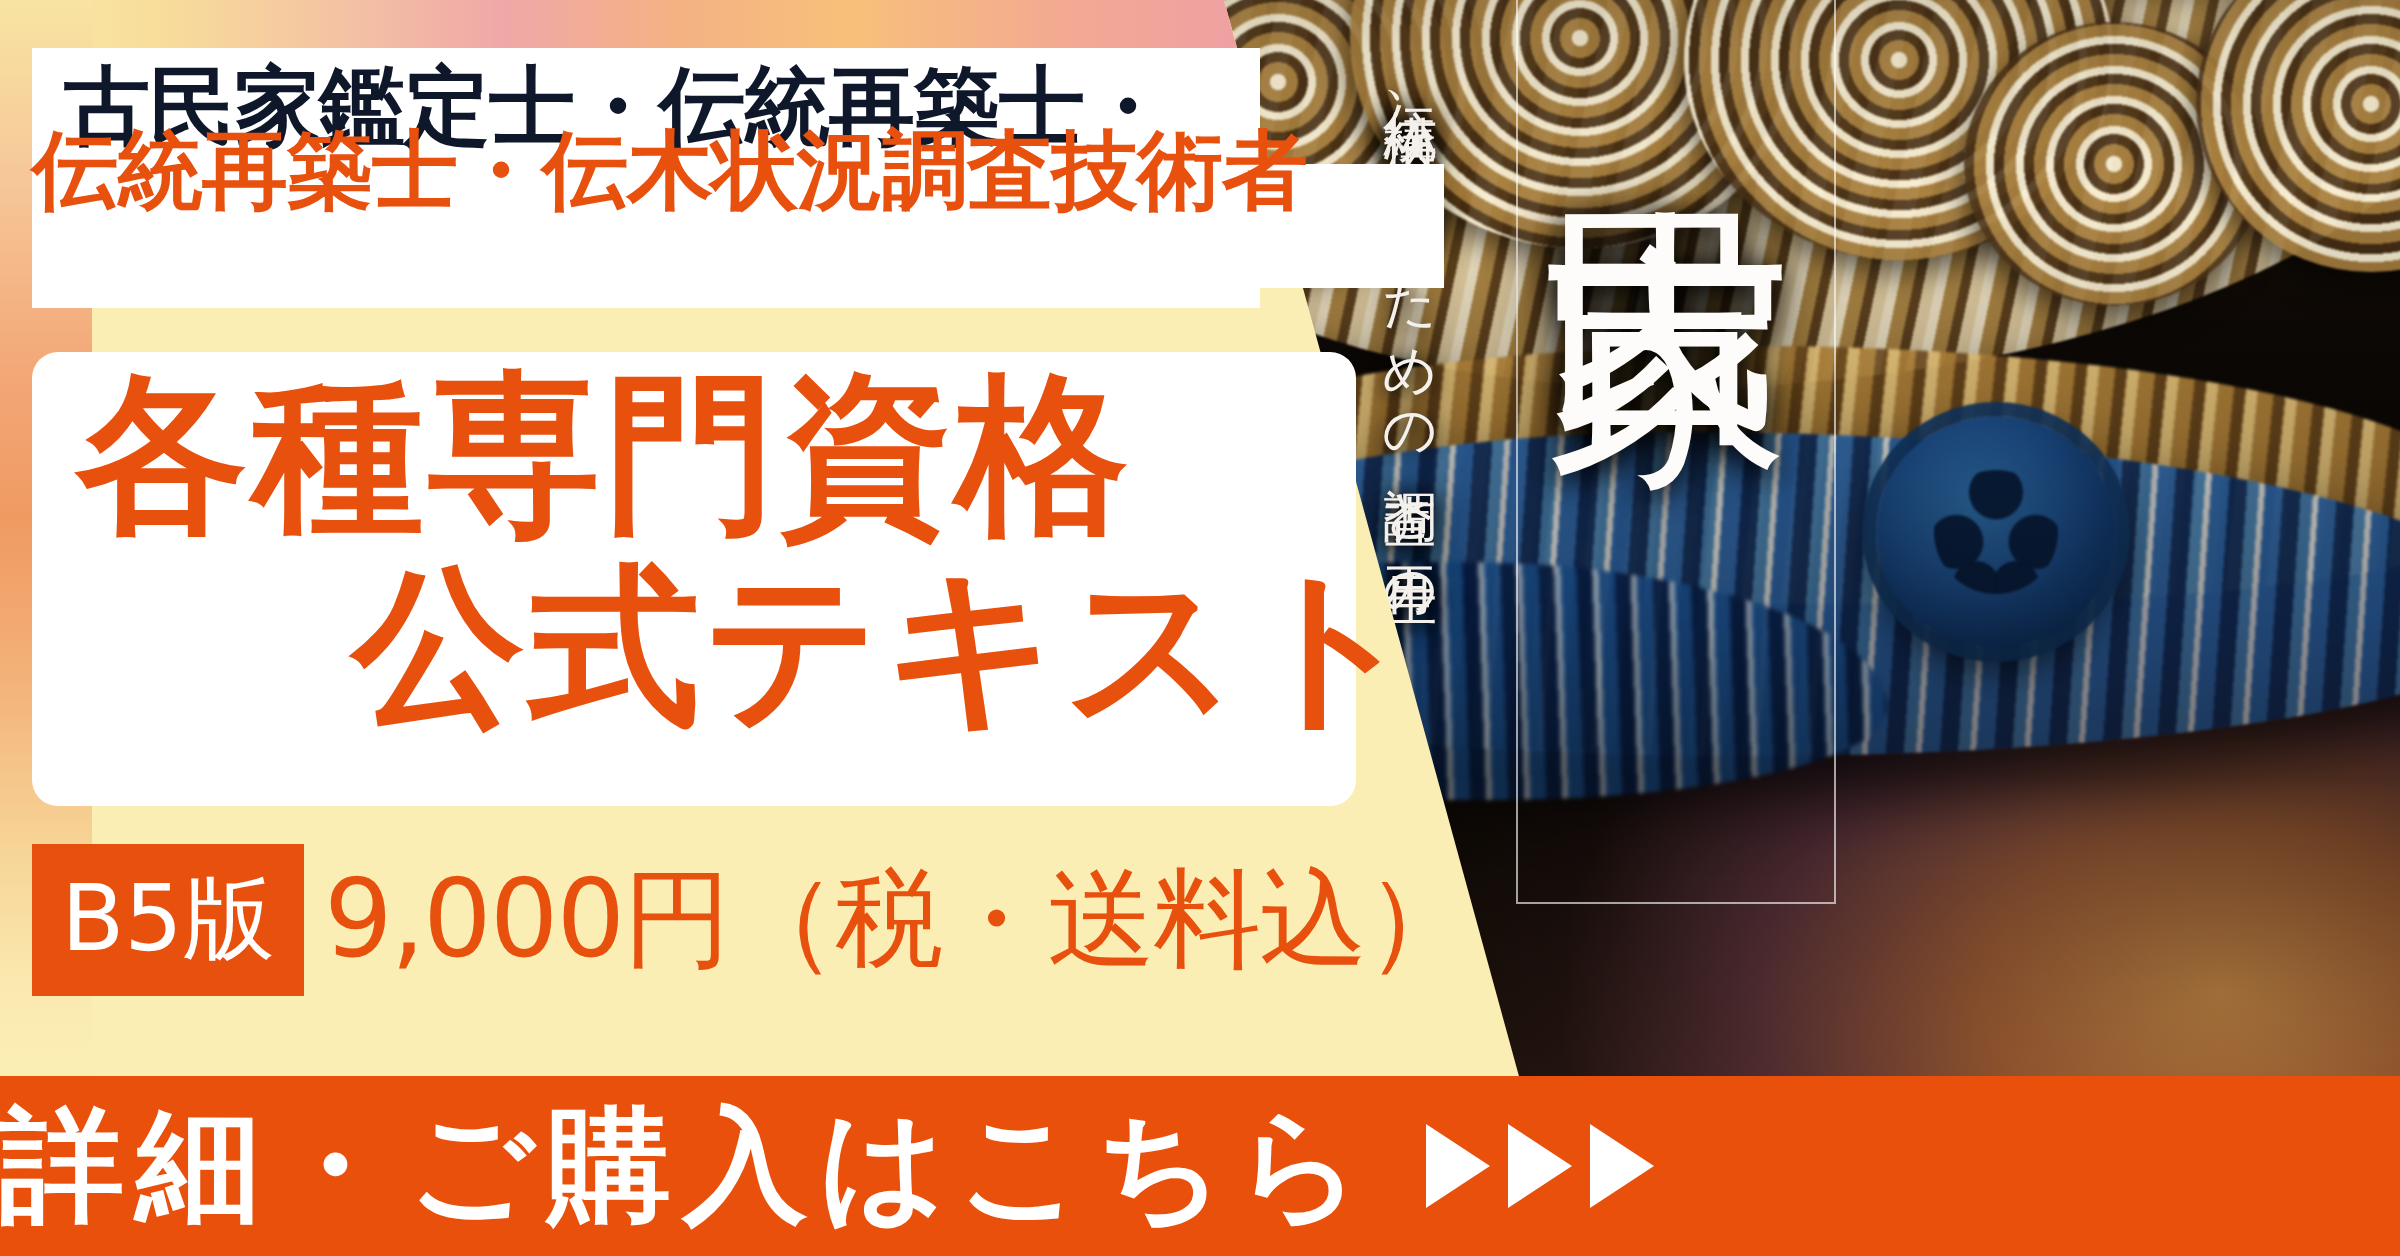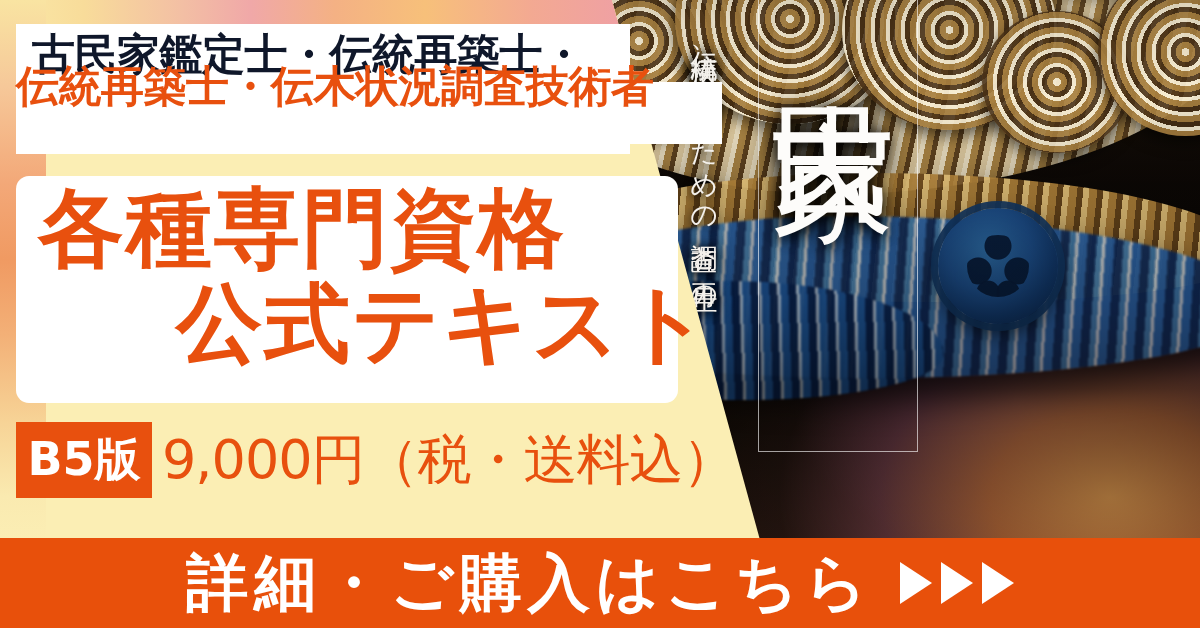--- a/index.html
+++ b/index.html
@@ -231,34 +231,34 @@
 
   
   .price-row{
     position:absolute;left:16px;top:422px;
     height:76px;display:flex;align-items:center;
   }
   .badge-b5{
     width:136px;height:76px;
     background:#e8500e;color:#ffffff;
     display:flex;align-items:center;justify-content:center;
-    font-size:46px;font-weight:700;letter-spacing:0px;
+    font-size:46px;font-weight:400;letter-spacing:0px;
   }
   .price-text{
     margin-left:10px;
     color:#e8500e;font-size:54px;font-weight:400;
     letter-spacing:-1px;white-space:nowrap;
   }
 
   
   .cta{
     position:absolute;left:0;bottom:0;
     width:1200px;height:90px;
     background:#e8500b;
-    display:flex;align-items:center;justify-content:center;
+    display:flex;align-items:center;justify-content:flex-start;
   }
   .cta-text{
     color:#ffffff;font-size:62px;font-weight:700;
     letter-spacing:6px;white-space:nowrap;
   }
   .cta-arrows{
     display:inline-flex;align-items:center;gap:9px;margin-left:26px;
   }
   .arrow{
     width:0;height:0;

